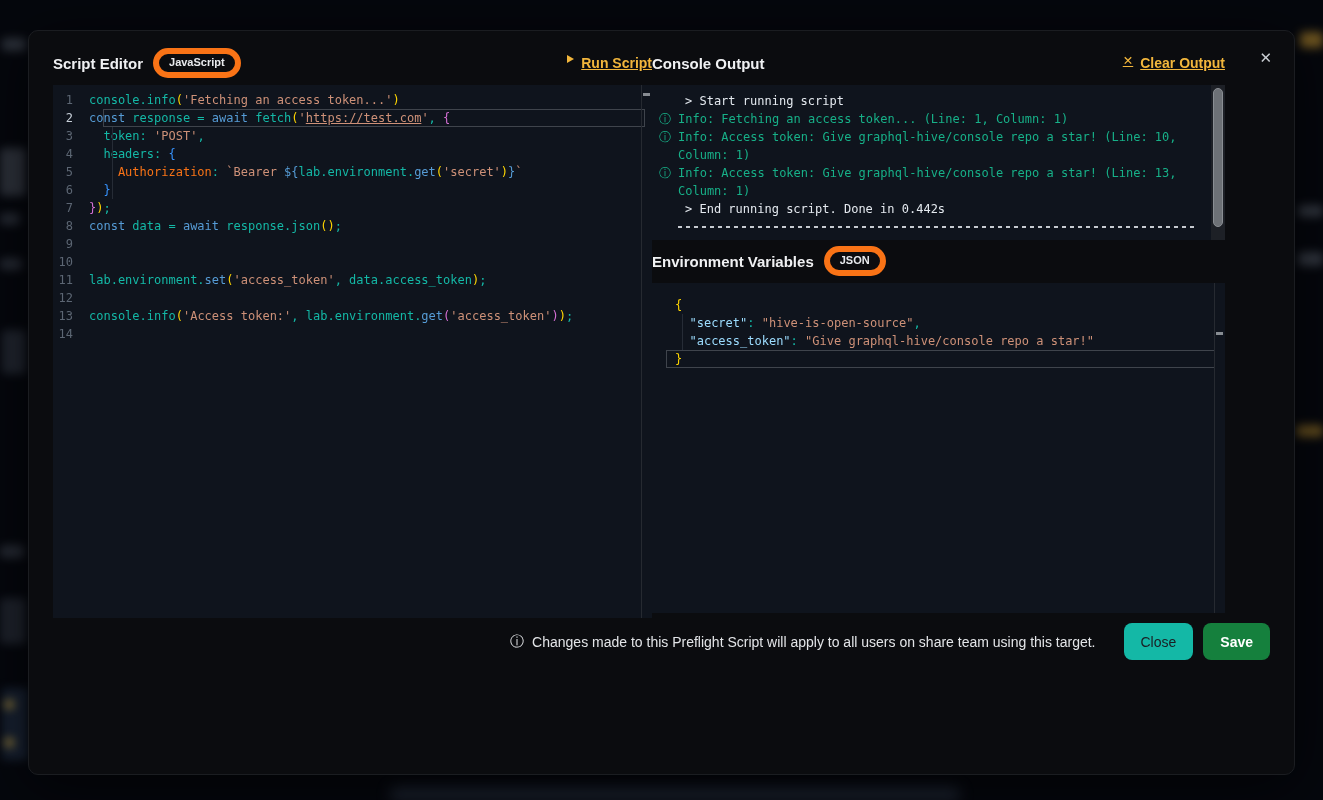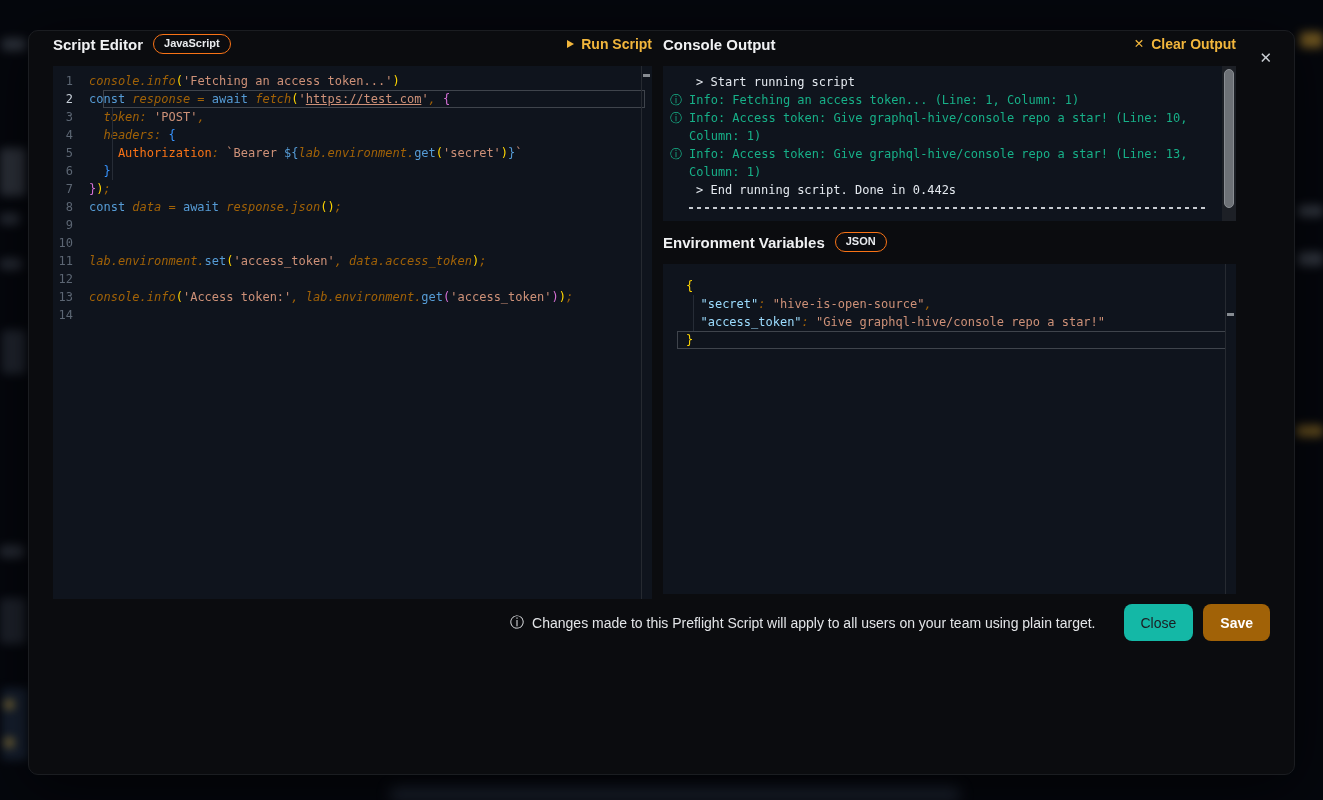--- a/index.html
+++ b/index.html
@@ -11,27 +11,27 @@
   .bg-strip{position:absolute;filter:blur(7px);border-radius:6px;}
 
   
   .modal{position:absolute;left:28px;top:30px;width:1267px;height:745px;background:#0b0c0f;border:1px solid #1b1d21;border-radius:10px;box-shadow:0 10px 60px rgba(0,0,0,.65);}
   .modal-close{position:absolute;top:14px;right:16px;background:none;border:none;color:#caced3;font-size:15px;line-height:1;padding:6px;cursor:pointer;font-family:"DejaVu Sans",sans-serif;}
   .modal-header{padding:22px 30px 0 24px;}
   h1{margin:0;font-size:17px;font-weight:700;color:#f4f5f6;}
   .desc{margin:0;font-size:13.5px;line-height:20px;color:#93969b;}
   .desc.first{margin-top:9px;}
 
-  .grid{display:flex;gap:11px;padding:0 30px 0 24px;}
+  .grid{display:flex;padding:0 30px 0 24px;margin-top:19px;}
   .col-left{width:599px;flex:none;}
   .col-right{width:573px;flex:none;}
   .sec-head{display:flex;align-items:center;height:26px;margin-bottom:9px;}
   .sec-head h2{margin:0;font-size:15px;font-weight:700;color:#f0f1f3;}
-  .badge{margin-left:10px;border:1px solid #f97316;border-radius:999px;padding:3px 10px 4px;font-size:11px;font-weight:700;color:#e9ebee;line-height:1;}
-  .accent-btn{margin-left:auto;display:flex;align-items:center;gap:7px;background:none;border:none;color:#f2b63c;font-size:14px;font-weight:600;cursor:pointer;font-family:"Liberation Sans",sans-serif;padding:0;}
+  .badge{margin-left:10px;border:6px solid #f97316;border-radius:999px;padding:3px 10px 4px;font-size:11px;font-weight:700;color:#e9ebee;line-height:1;}
+  .accent-btn{margin-left:auto;display:flex;gap:7px;background:none;border:none;color:#f2b63c;font-size:14px;font-weight:600;cursor:pointer;font-family:"Liberation Sans",sans-serif;padding:0;text-decoration:underline;}
   .play-icon{width:0;height:0;border-left:7px solid #f2b63c;border-top:4.5px solid transparent;border-bottom:4.5px solid transparent;}
   .clear-x{font-size:12.5px;line-height:1;font-family:"DejaVu Sans",sans-serif;}
 
   
   .editor,.console{background:#0f141d;position:relative;font-family:"DejaVu Sans Mono",monospace;font-size:12px;line-height:18px;color:#d7dae0;}
   .script-editor{height:533px;padding-top:6px;}
   .env-editor{height:330px;padding-top:13px;}
   .editor::after{content:"";position:absolute;top:0;bottom:0;right:10px;width:1px;background:#262a31;}
   .code-line{display:flex;height:18px;position:relative;white-space:pre;}
   .gutter{flex:none;width:36px;padding-right:16px;text-align:right;color:#5c6673;}
@@ -39,21 +39,21 @@
   .line-content{white-space:pre;}
   .env-editor .line-content{padding-left:23px;}
   .indent-guide{position:absolute;top:0;bottom:0;width:1px;background:#262c36;}
   .script-editor .code-line.current::after{content:"";position:absolute;left:50px;right:7px;top:0;bottom:0;border:1px solid #3f444c;}
   .env-editor .code-line.current::after{content:"";position:absolute;left:14px;right:10px;top:0;bottom:0;border:1px solid #3f444c;}
   .minimap-marker{position:absolute;width:7px;height:3px;background:#878c92;right:2px;z-index:2;}
   .mm-script{top:8px;}
   .mm-env{top:49px;}
 
   
-  .tk-id{color:#a16207;font-style:italic;}
+  .tk-id{color:#14b8a6;}
   .tk-kw{color:#569cd6;}
   .tk-str{color:#ce9178;}
   .tk-strlink{color:#ce9178;text-decoration:underline;}
   .tk-teal{color:#f97316;}
   .tk-key{color:#9cdcfe;}
   .tk-b1{color:#ffd602;}
   .tk-b2{color:#d670d6;}
   .tk-b3{color:#3794ff;}
 
   
@@ -67,21 +67,21 @@
   .scroll-track{position:absolute;top:0;bottom:0;right:0;width:14px;background:#1d2026;}
   .scroll-thumb{position:absolute;top:3px;right:2px;width:10px;height:139px;background:#6d7176;border:1px solid #8a8e93;border-radius:6px;}
   .env-head{margin-top:8px;}
 
   
   .footer{display:flex;align-items:center;justify-content:flex-end;height:41px;margin-top:3px;padding-right:24px;}
   .foot-info{color:#e3e5e8;font-size:14px;margin-right:8px;font-family:"DejaVu Sans",sans-serif;}
   .foot-note{color:#e3e5e8;font-size:14px;margin-right:28px;}
   .btn-close,.btn-save{height:37px;border:none;border-radius:8px;font-size:14px;cursor:pointer;font-family:"Liberation Sans",sans-serif;padding:0 17px;}
   .btn-close{background:#14b8a6;color:#1b1d22;font-weight:500;margin-right:10px;}
-  .btn-save{background:#a16207;color:#ffffff;font-weight:600;}
+  .btn-save{background:#15803d;color:#ffffff;font-weight:600;}
 </style>
 </head>
 <body>
 
 <div class="bg">
   <div class="bg-shape" style="left:2px;top:38px;width:24px;height:13px;background:#5d6673;opacity:.45;"></div>
   <div class="bg-shape" style="left:0;top:148px;width:26px;height:48px;background:#6a7280;opacity:.4;"></div>
   <div class="bg-shape" style="left:0;top:213px;width:20px;height:12px;background:#596170;opacity:.4;"></div>
   <div class="bg-shape" style="left:0;top:258px;width:22px;height:12px;background:#596170;opacity:.4;"></div>
   <div class="bg-shape" style="left:2px;top:330px;width:24px;height:44px;background:#4d5666;opacity:.38;"></div>
@@ -177,17 +177,17 @@
           <div class="code-line"><span class="indent-guide" style="left: 30px;"></span><span class="line-content"><span class="tk-id">  </span><span class="tk-key">"secret"</span><span class="tk-id">: </span><span class="tk-str">"hive-is-open-source"</span><span class="tk-id">,</span></span></div>
           <div class="code-line"><span class="indent-guide" style="left: 30px;"></span><span class="line-content"><span class="tk-id">  </span><span class="tk-key">"access_token"</span><span class="tk-id">: </span><span class="tk-str">"Give graphql-hive/console repo a star!"</span></span></div>
           <div class="code-line current"><span class="line-content"><span class="tk-b1">}</span></span></div>
         </div>
     </section>
 
   </div>
 
   <div class="footer">
     <span class="foot-info">ⓘ</span>
-    <span class="foot-note">Changes made to this Preflight Script will apply to all users on your team using plain target.</span>
+    <span class="foot-note">Changes made to this Preflight Script will apply to all users on share team using this target.</span>
     <button class="btn-close">Close</button>
     <button class="btn-save">Save</button>
   </div>
 </div>
 
 </body></html>

